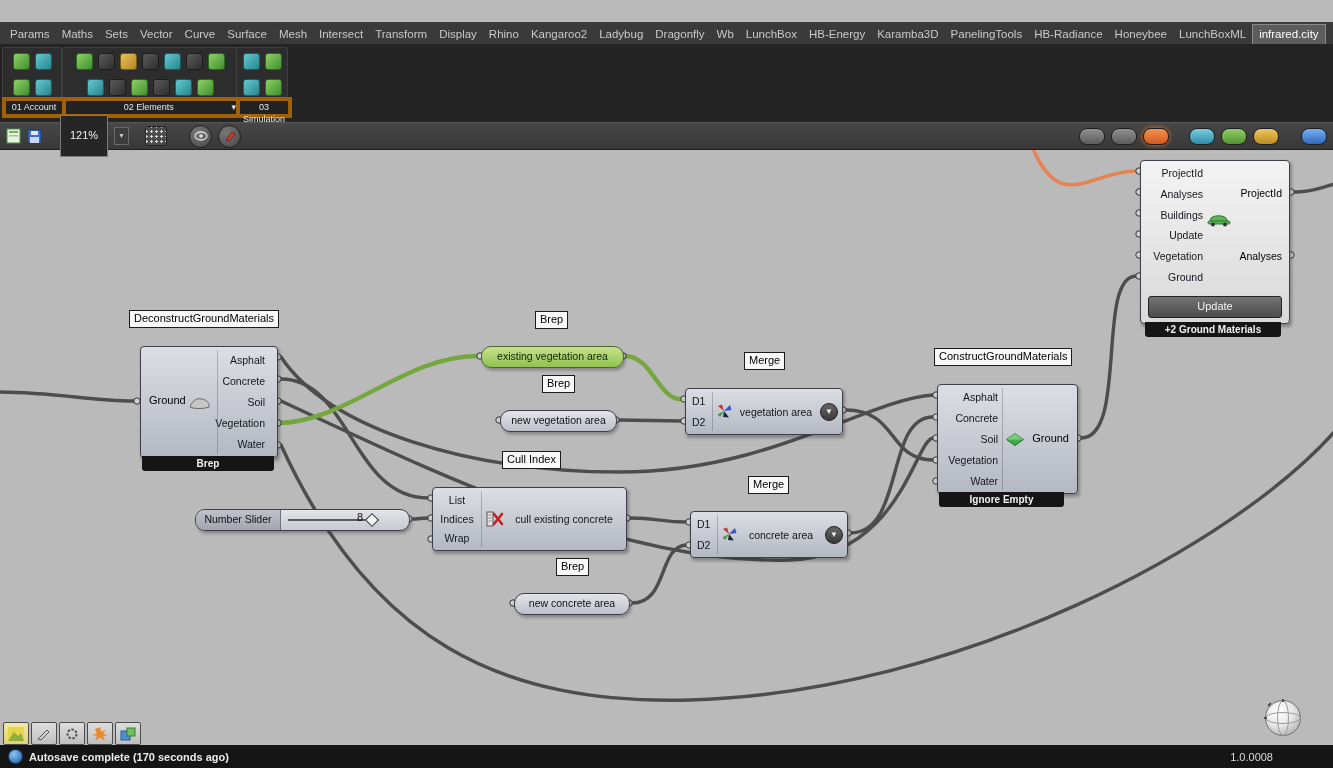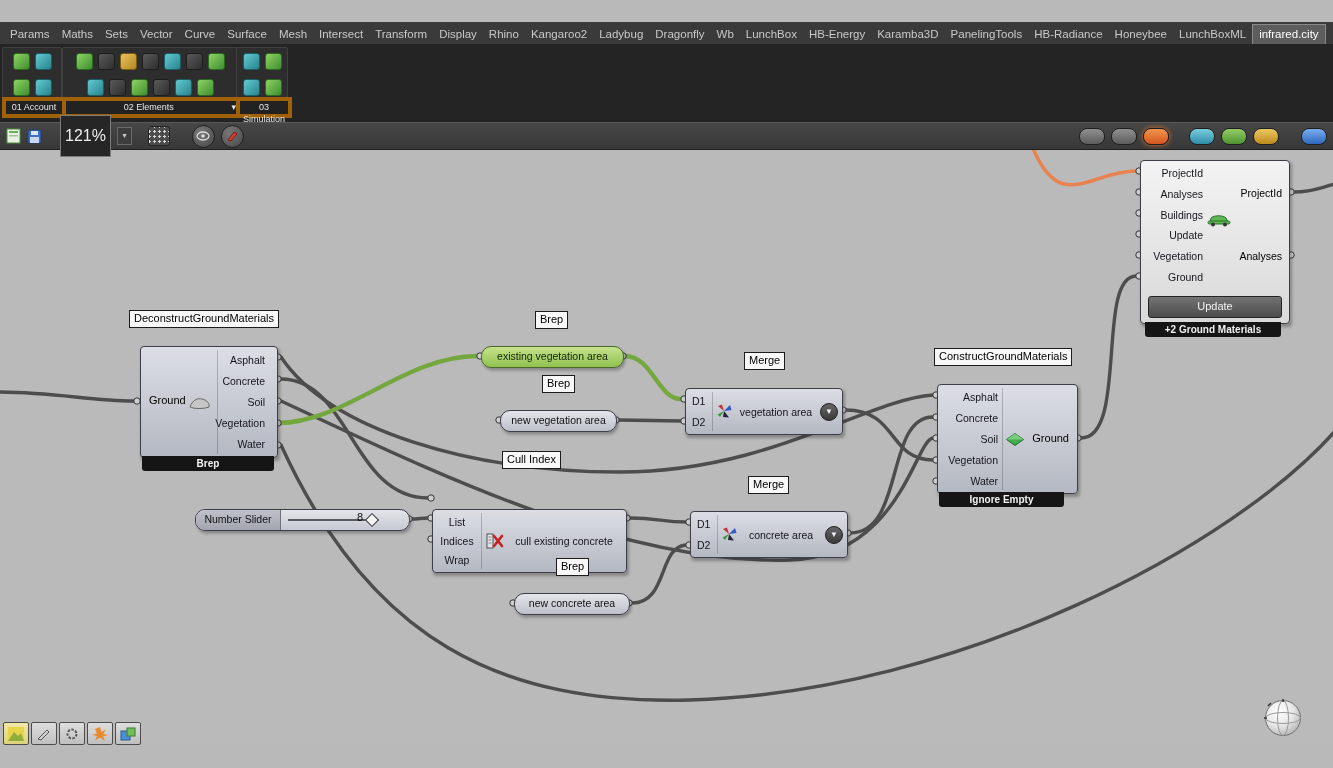--- a/index.html
+++ b/index.html
@@ -26,21 +26,21 @@
   .ric{width:15px;height:15px;border-radius:3px;}
   .i-green{background:linear-gradient(135deg,#8ed264,#3f8f2f);border:1px solid #2c6a20;}
   .i-teal{background:linear-gradient(135deg,#63c9d2,#27848c);border:1px solid #1b5f66;}
   .i-dark{background:linear-gradient(135deg,#5a5a5a,#2e2e2e);border:1px solid #1d1d1d;}
   .i-amber{background:linear-gradient(135deg,#e8c25d,#b5861f);border:1px solid #7c5c14;}
 
   .cantoolbar{position:absolute;top:122px;left:0;right:0;height:26px;z-index:10;
               background:linear-gradient(#474747,#383838);border-top:1px solid #575757;border-bottom:1px solid #1f1f1f;
               display:flex;align-items:center;gap:6px;padding:0 6px;}
   .zoombox{height:16px;min-width:38px;background:#262626;border:1px solid #7c7c7c;color:#efefef;
-           font-size:16px;line-height:15px;text-align:left;padding:12px 4px;}
+           font-size:11px;line-height:15px;text-align:center;padding:12px 4px;}
   .zoomdrop{width:13px;height:16px;background:#3d3d3d;border:1px solid #6a6a6a;color:#ccc;font-size:8px;
             line-height:15px;text-align:center;}
   .dotsbtn{width:20px;height:18px;border-radius:3px;background-color:#4c4c4c;border:1px solid #242424;
            background-image:radial-gradient(circle,#d8d8d8 1.1px,transparent 1.4px);
            background-size:5px 5px;background-position:3px 2px;}
   .roundbtn{width:21px;height:21px;border-radius:50%;background:radial-gradient(circle at 35% 30%,#787878,#464646);
             border:1px solid #202020;display:flex;align-items:center;justify-content:center;}
   .pill{width:24px;height:15px;border-radius:8px;border:1px solid #1e1e1e;}
   .p-gray{background:linear-gradient(#909090,#5c5c5c);}
   .p-orange{background:linear-gradient(#f2954e,#d4571e);box-shadow:0 0 5px rgba(240,120,40,.9);}
@@ -204,21 +204,21 @@
       <path d="M8 8 L2 3 L6 1.5 Z" fill="#c63333"></path>
       <path d="M8 8 L14 2 L15.5 7 Z" fill="#3657c6"></path>
       <path d="M8 8 L13 14.5 L7 14 Z" fill="#23233a"></path>
       <path d="M8 8 L1.5 11.5 L4 14 Z" fill="#3f9c3f"></path>
     </svg>
     <span class="comp-text" style="left:50px;width:80px;">vegetation area</span>
     <div class="collapse-btn" style="right:4px;top:14px;">▼</div>
   </div>
 
   <div class="comp-label" style="left:502px;top:451px;">Cull Index</div>
-  <div class="gh-body" style="left:432px;top:509px;width:193px;height:62px;text-decoration:underline;">
+  <div class="gh-body" style="left:432px;top:487px;width:193px;height:62px;text-decoration:underline;">
     <div class="io-col" style="left:2px;width:44px;align-items:center;">
       <span>List</span>
       <span>Indices</span>
       <span>Wrap</span>
     </div>
     <div class="vdiv" style="left:48px;"></div>
     <svg class="abs" style="left:53px;top:23px;" width="18" height="16" viewBox="0 0 18 16">
       <rect x="1" y="1" width="6" height="14" fill="#e2e2e2" stroke="#555"></rect>
       <line x1="2.5" y1="4" x2="5.5" y2="4" stroke="#888"></line>
       <line x1="2.5" y1="7" x2="5.5" y2="7" stroke="#888"></line>
@@ -438,14 +438,19 @@
     <div class="pill p-gray"></div>
     <div class="pill p-orange"></div>
     <div style="width:8px;"></div>
     <div class="pill p-teal"></div>
     <div class="pill p-green"></div>
     <div class="pill p-amber"></div>
     <div style="width:10px;"></div>
     <div class="pill p-blue"></div>
   </div>
 
+  <div class="statusbar">
+    <div class="globe"></div>
+    <span class="msg">Autosave complete (170 seconds ago)</span>
+    <span class="ver">1.0.0008</span>
+  </div>
 
 </div>
 
 </body></html>

